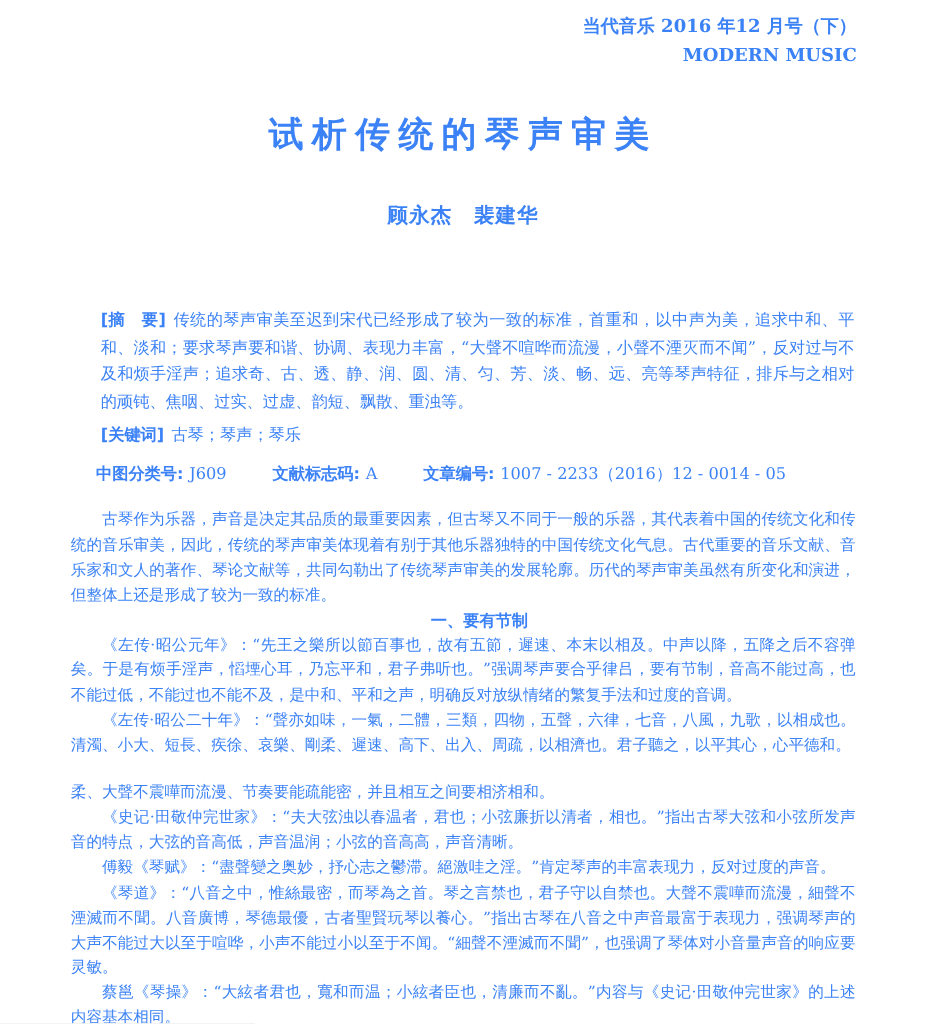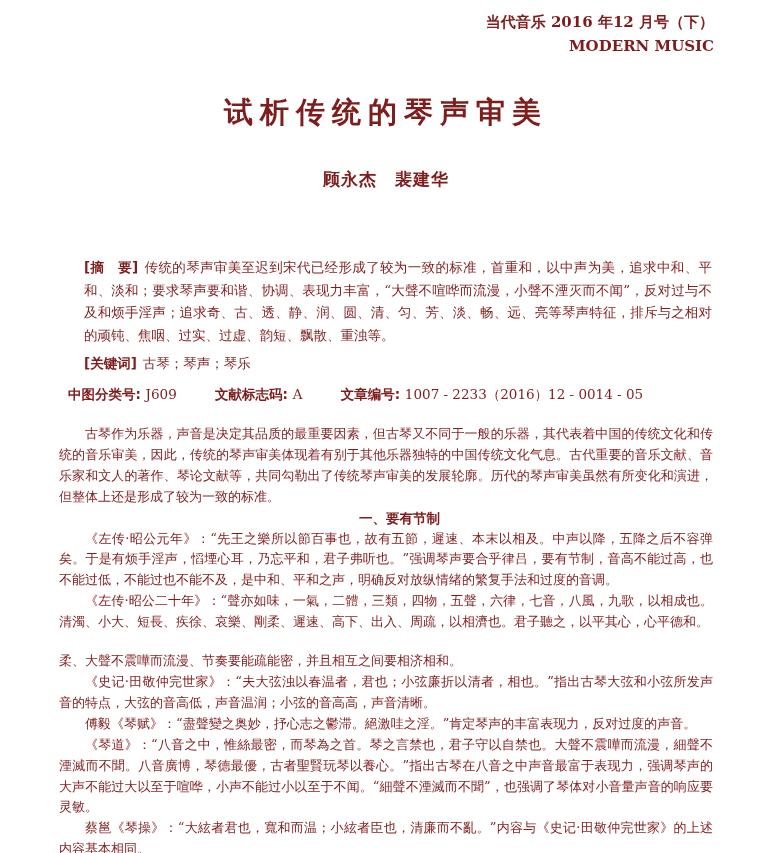--- a/index.html
+++ b/index.html
@@ -1,19 +1,19 @@
 <!DOCTYPE html>
 <html><head>
 <meta charset="utf-8">
 <style>
   html, body {
     margin: 0; padding: 0; background: #ececec;
   }
   .page {
-    width: 772px; height: 853px; background: #ffffff; color: #7f1d1d;
+    width: 772px; height: 853px; background: #ffffff; color: #3b82f6;
     font-family: "DejaVu Serif", "Liberation Serif", serif;
     position: relative; overflow: hidden; box-sizing: border-box;
     margin: 0 auto;
   }
   .journal-header {
     position: absolute; top: 10px; right: 58px; text-align: right;
     font-weight: bold; font-size: 15px; line-height: 24px;
   }
   .article-title {
     position: absolute; top: 93px; left: 0; width: 100%; margin: 0;
@@ -28,21 +28,21 @@
   .front-matter {
     position: absolute; top: 256px; left: 84px; width: 628px;
     font-size: 13.5px; line-height: 22.5px; text-align: justify;
   }
   .front-label {
     font-family: "DejaVu Sans", "Liberation Sans", sans-serif;
     font-weight: bold; margin-right: 6px;
   }
   .keywords-line { margin-top: 6px; }
   .meta-line {
-    position: absolute; top: 386px; left: 68px; width: 628px;
+    position: absolute; top: 386px; left: 80px; width: 628px;
     font-size: 13.5px; white-space: nowrap;
   }
   .meta-item { margin-right: 34px; }
   .meta-label {
     font-family: "DejaVu Sans", "Liberation Sans", sans-serif;
     font-weight: bold;
   }
   .columns {
     position: absolute; top: 424px; left: 59px; width: 654px; height: 429px;
     display: flex; gap: 18px; overflow: hidden; flex-direction: column;

